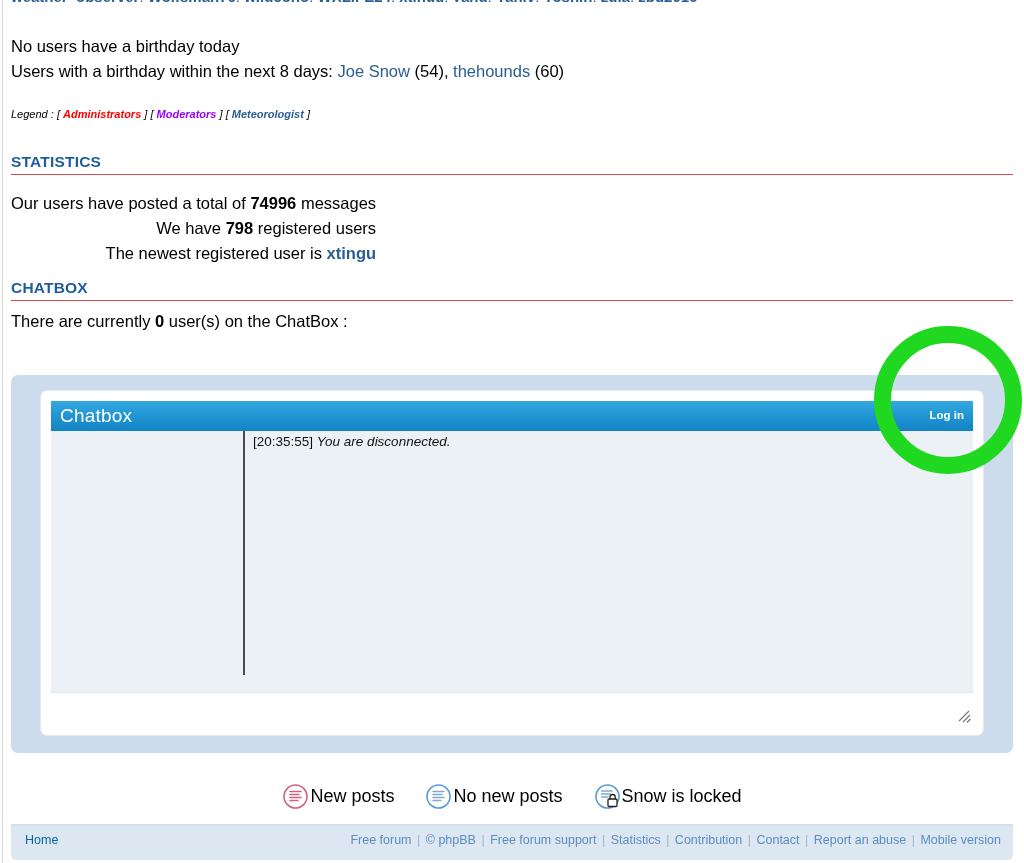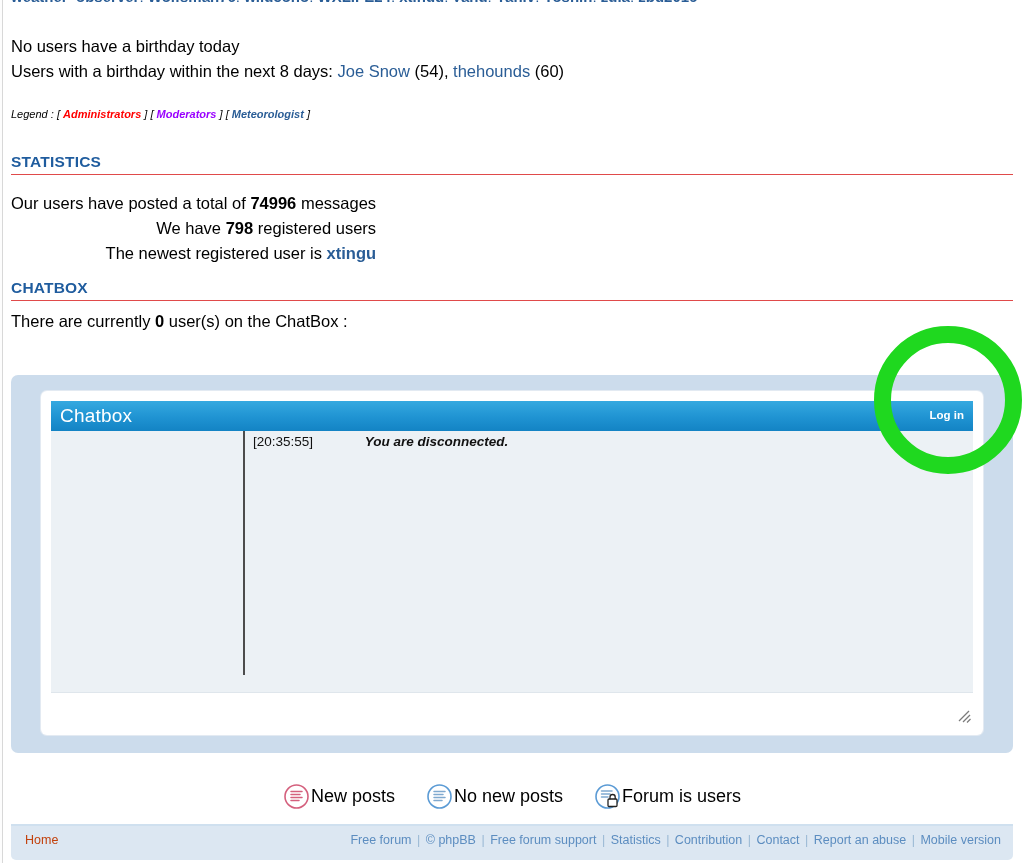--- a/index.html
+++ b/index.html
@@ -185,21 +185,21 @@
   .cb-msg {
     position: absolute;
     left: 202px;
     top: 2px;
     font-size: 13.5px;
     line-height: 18px;
     white-space: nowrap;
     color: #111;
   }
   .cb-msg .ts { font-weight: normal; }
-  .cb-msg .txt { font-weight: bold; font-style: italic; margin-left: 48px; }
+  .cb-msg .txt { font-weight: normal; font-style: italic; }
   .cb-footer {
     position: absolute;
     left: 10px;
     top: 302px;
     width: 922px;
     height: 32px;
     background: #ffffff;
   }
   .cb-grip {
     position: absolute;
@@ -255,21 +255,21 @@
     width: 1002px;
     height: 34px;
     background: #dce7f2;
     font-size: 12.5px;
     border-radius: 0 0 5px 5px;
   }
   .footerbar .fhome {
     position: absolute;
     left: 14px;
     top: 7px;
-    color: #c2410c;
+    color: #0369a1;
     text-decoration: none;
   }
   .footerbar .flinks {
     position: absolute;
     right: 12px;
     top: 7px;
     color: #6f9cc8;
     white-space: nowrap;
   }
   .footerbar .flinks a {
@@ -412,21 +412,21 @@
         <svg width="27" height="27" viewBox="0 0 27 27">
           <circle cx="13.5" cy="13.5" r="11.5" fill="#ffffff" stroke="#5b9bd5" stroke-width="1.6"></circle>
           <g stroke="#7fa9cf" stroke-width="1.5" stroke-linecap="round">
             <line x1="7.5" y1="8" x2="18" y2="8"></line>
             <line x1="7.5" y1="11" x2="16" y2="11"></line>
             <line x1="7.5" y1="14" x2="14" y2="14"></line>
           </g>
           <rect x="14" y="16" width="9" height="7.5" rx="1" fill="#ffffff" stroke="#222222" stroke-width="1.3"></rect>
           <path d="M16 16.2 v-2.1 a2.6 2.6 0 0 1 5.2 0 v2.1" fill="none" stroke="#222222" stroke-width="1.3"></path>
         </svg>
-      </span><span class="lbl">Forum is users</span>
+      </span><span class="lbl">Snow is locked</span>
     </span>
 
   </div>
 
   <div class="fline-top"></div>
   <div class="footerbar">
     <a href="#" class="fhome">Home</a>
     <span class="flinks" id="footer-links"><a href="#">Free forum</a><span class="fsep"> | </span><a href="#">© phpBB</a><span class="fsep"> | </span><a href="#">Free forum support</a><span class="fsep"> | </span><a href="#">Statistics</a><span class="fsep"> | </span><a href="#">Contribution</a><span class="fsep"> | </span><a href="#">Contact</a><span class="fsep"> | </span><a href="#">Report an abuse</a><span class="fsep"> | </span><a href="#">Mobile version</a></span>
   </div>
 

